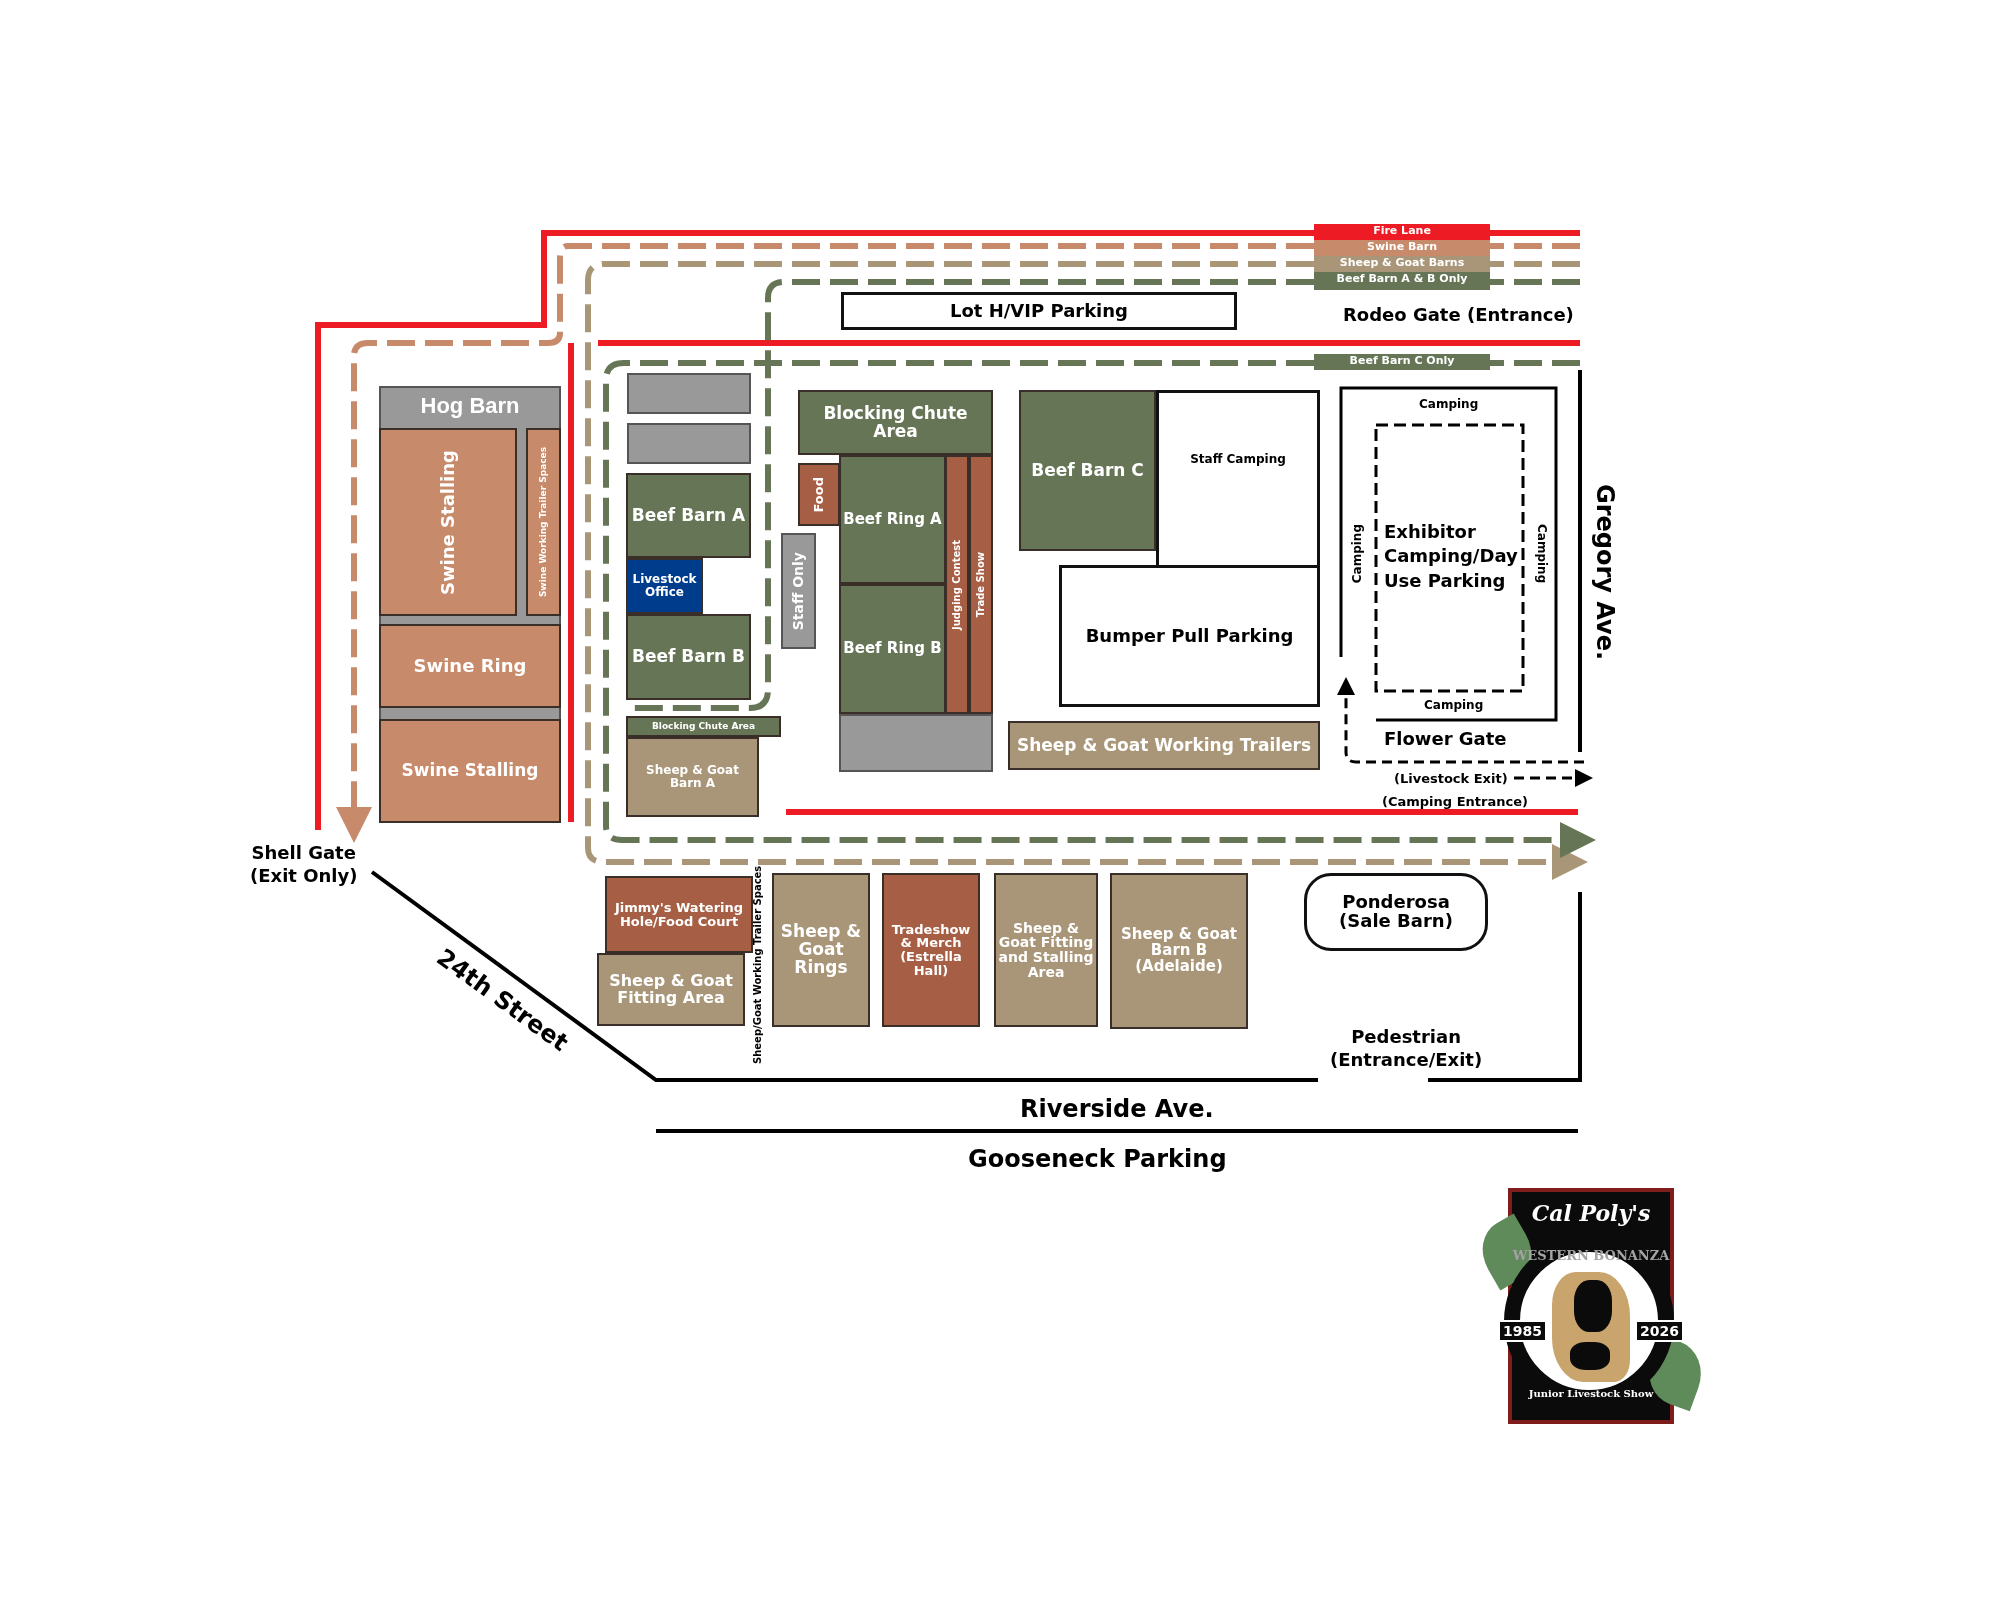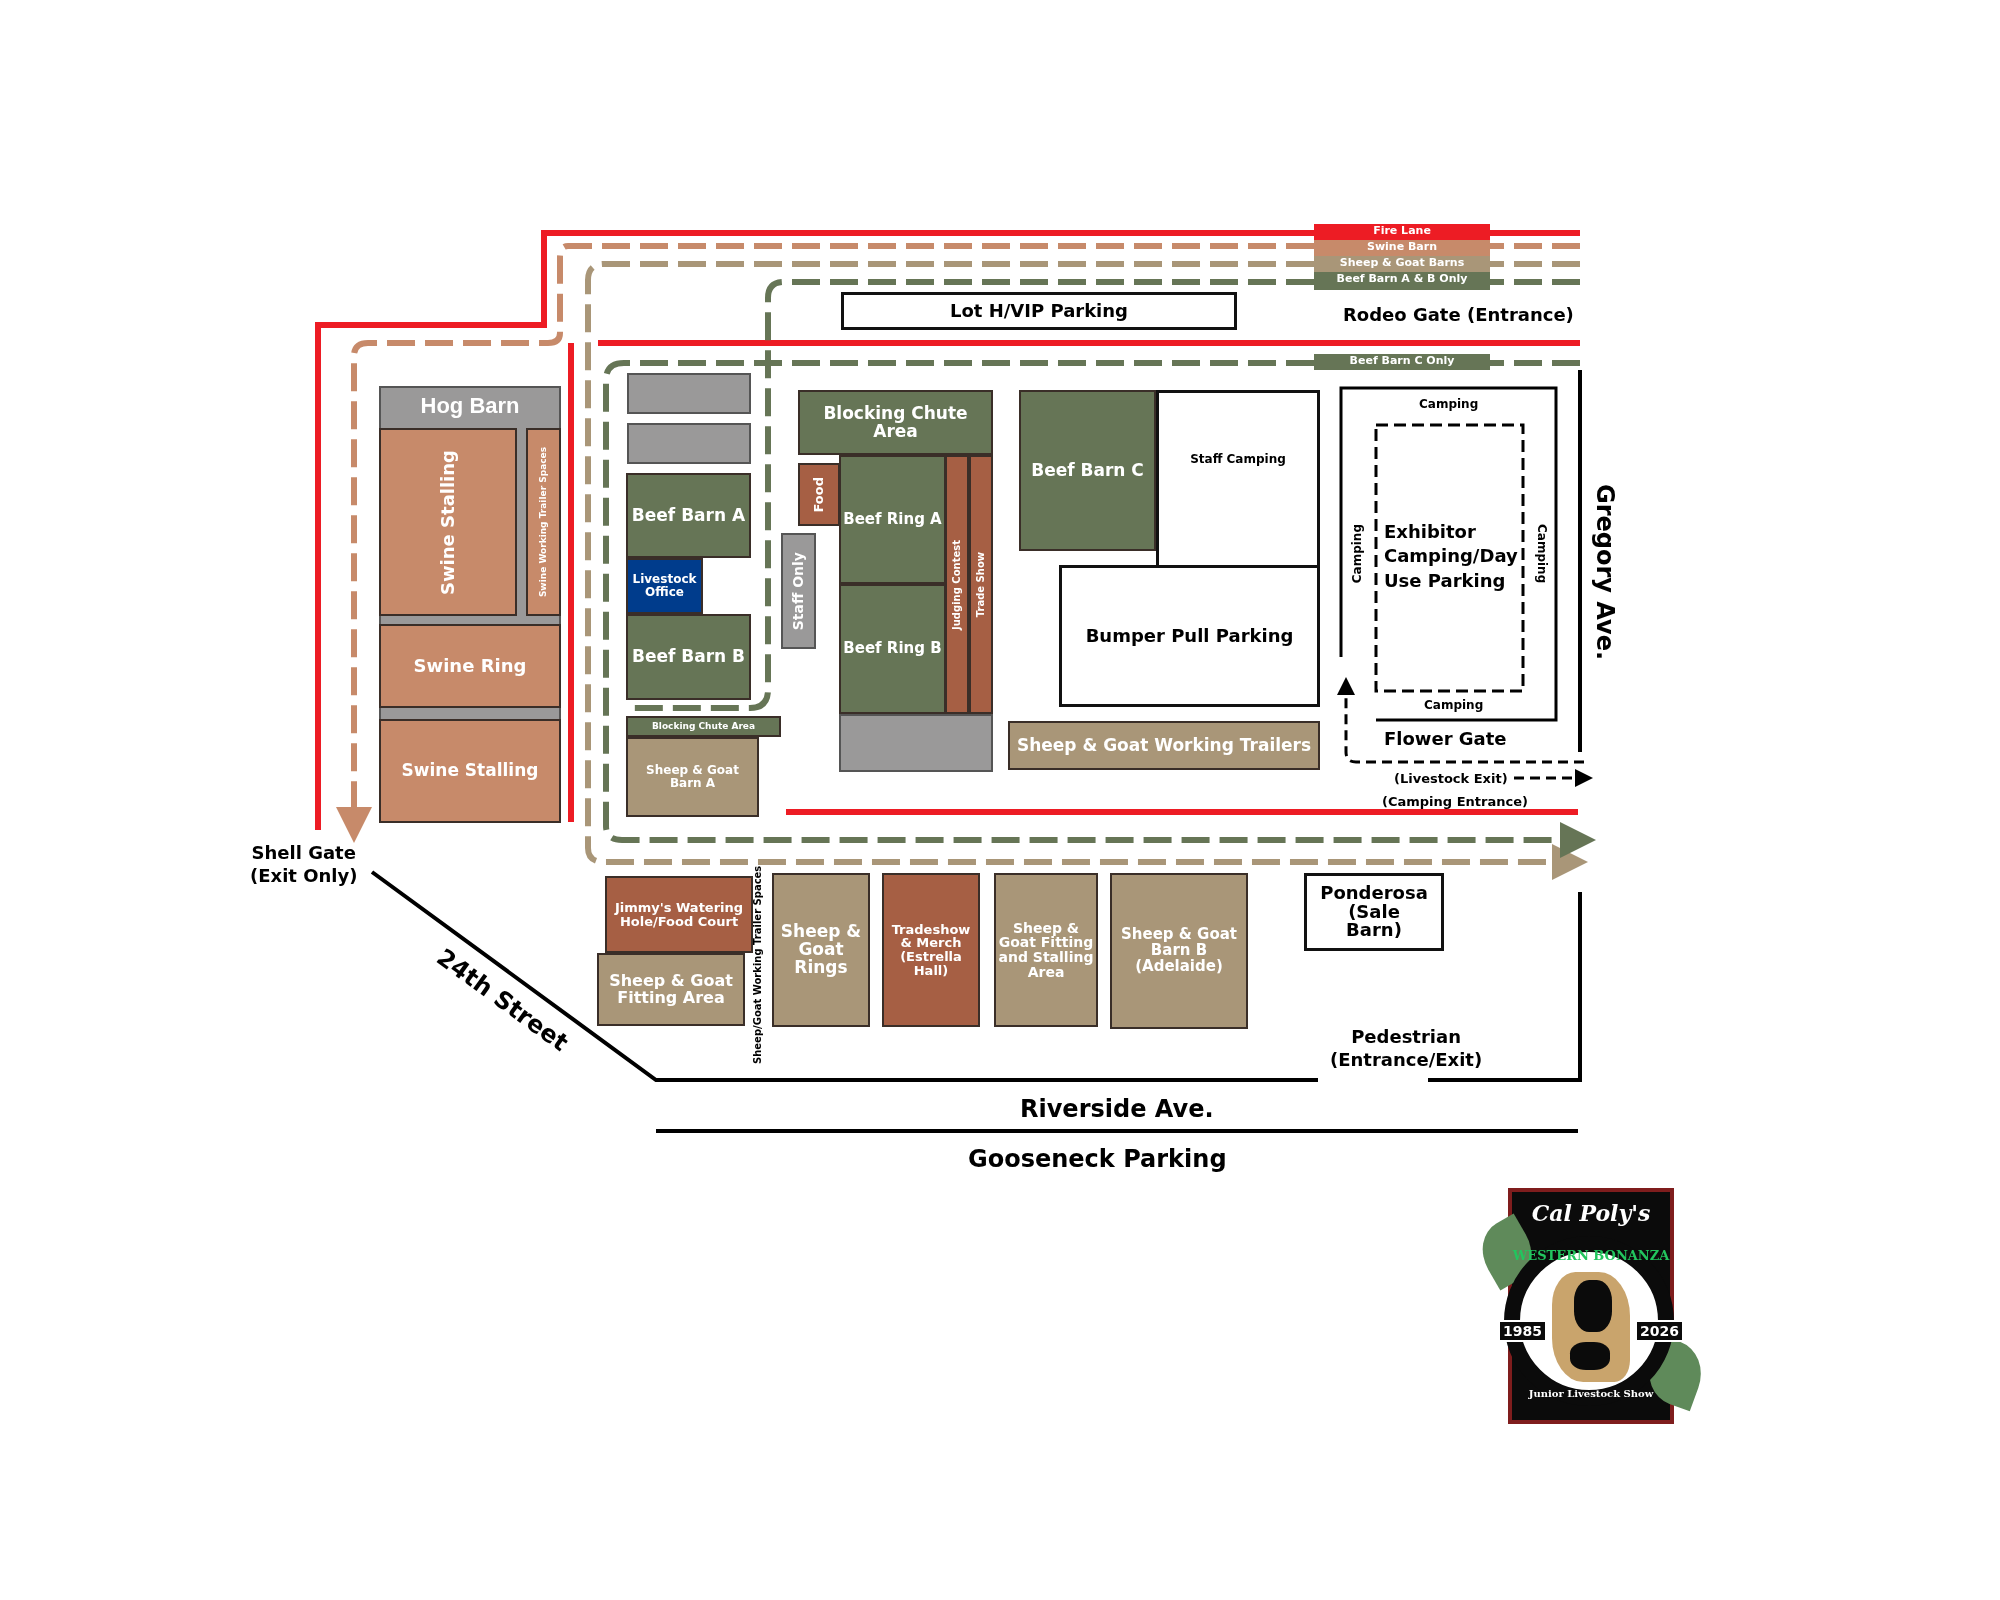--- a/index.html
+++ b/index.html
@@ -137,28 +137,28 @@
   <div class="lbl" style="left:1534px;top:524px;font-size:12px;writing-mode:vertical-rl;">Camping</div>
   <div class="lbl" style="left:1384px;top:520px;width:132px;font-size:18px;text-align:left;white-space:normal;line-height:1.35;">Exhibitor Camping/Day Use Parking</div>
 
   <div class="blk rust" style="left:605px;top:876px;width:148px;height:77px;font-size:13px;">Jimmy's Watering Hole/Food Court</div>
   <div class="blk sheep" style="left:597px;top:953px;width:148px;height:73px;font-size:16px;">Sheep &amp; Goat Fitting Area</div>
   <div class="lbl" style="left:752px;top:874px;height:190px;font-size:10px;writing-mode:vertical-rl;transform:rotate(180deg);">Sheep/Goat Working Trailer Spaces</div>
   <div class="blk sheep" style="left:772px;top:873px;width:98px;height:154px;font-size:17px;padding:0 4px;">Sheep &amp; Goat Rings</div>
   <div class="blk rust" style="left:882px;top:873px;width:98px;height:154px;font-size:13px;padding:0 2px;">Tradeshow &amp; Merch (Estrella Hall)</div>
   <div class="blk sheep" style="left:994px;top:873px;width:104px;height:154px;font-size:14px;padding:0 2px;">Sheep &amp; Goat Fitting and Stalling Area</div>
   <div class="blk sheep" style="left:1110px;top:873px;width:138px;height:156px;font-size:15px;">Sheep &amp; Goat Barn B (Adelaide)</div>
-  <div class="blk white" style="left:1304px;top:873px;width:140px;height:78px;font-size:18px;padding:0 20px;">Ponderosa (Sale Barn)</div>
+  <div class="blk white" style="left:1304px;top:873px;width:184px;height:78px;font-size:18px;padding:0 20px;border-radius:27px;">Ponderosa (Sale Barn)</div>
 
   <div class="logo">
     <div style="position:absolute;left:-30px;top:30px;width:50px;height:60px;background:#5f8a5a;border-radius:60% 0 60% 0;transform:rotate(-30deg);"></div>
     <div style="position:absolute;right:-32px;top:150px;width:54px;height:62px;background:#5f8a5a;border-radius:0 60% 0 60%;transform:rotate(20deg);"></div>
     <div style="position:absolute;top:8px;width:100%;text-align:center;color:#fff;font-family:'DejaVu Serif',serif;font-style:italic;font-size:22px;">Cal Poly's</div>
     <div style="position:absolute;left:-8px;top:44px;width:170px;height:170px;border-radius:50%;background:#fff;border:16px solid #0b0b0b;box-sizing:border-box;"></div>
-    <div style="position:absolute;top:56px;width:100%;text-align:center;color:#22c55e;font-family:'DejaVu Serif',serif;font-size:13px;">WESTERN BONANZA</div>
+    <div style="position:absolute;top:56px;width:100%;text-align:center;color:#a3a3a3;font-family:'DejaVu Serif',serif;font-size:13px;">WESTERN BONANZA</div>
     <div style="position:absolute;left:40px;top:80px;width:78px;height:110px;background:#c9a46c;border-radius:30% 40% 20% 40%;"></div>
     <div style="position:absolute;left:62px;top:88px;width:38px;height:52px;background:#0b0b0b;border-radius:40%;"></div>
     <div style="position:absolute;left:58px;top:150px;width:40px;height:28px;background:#0b0b0b;border-radius:40%;"></div>
     <div style="position:absolute;left:-14px;top:128px;background:#0b0b0b;color:#fff;border:2px solid #fff;font-size:14px;padding:1px 3px;">1985</div>
     <div style="position:absolute;right:-14px;top:128px;background:#0b0b0b;color:#fff;border:2px solid #fff;font-size:14px;padding:1px 3px;">2026</div>
     <div style="position:absolute;top:196px;width:100%;text-align:center;color:#fff;font-family:'DejaVu Serif',serif;font-size:10px;">Junior Livestock Show</div>
   </div>
 
 </div>
 

